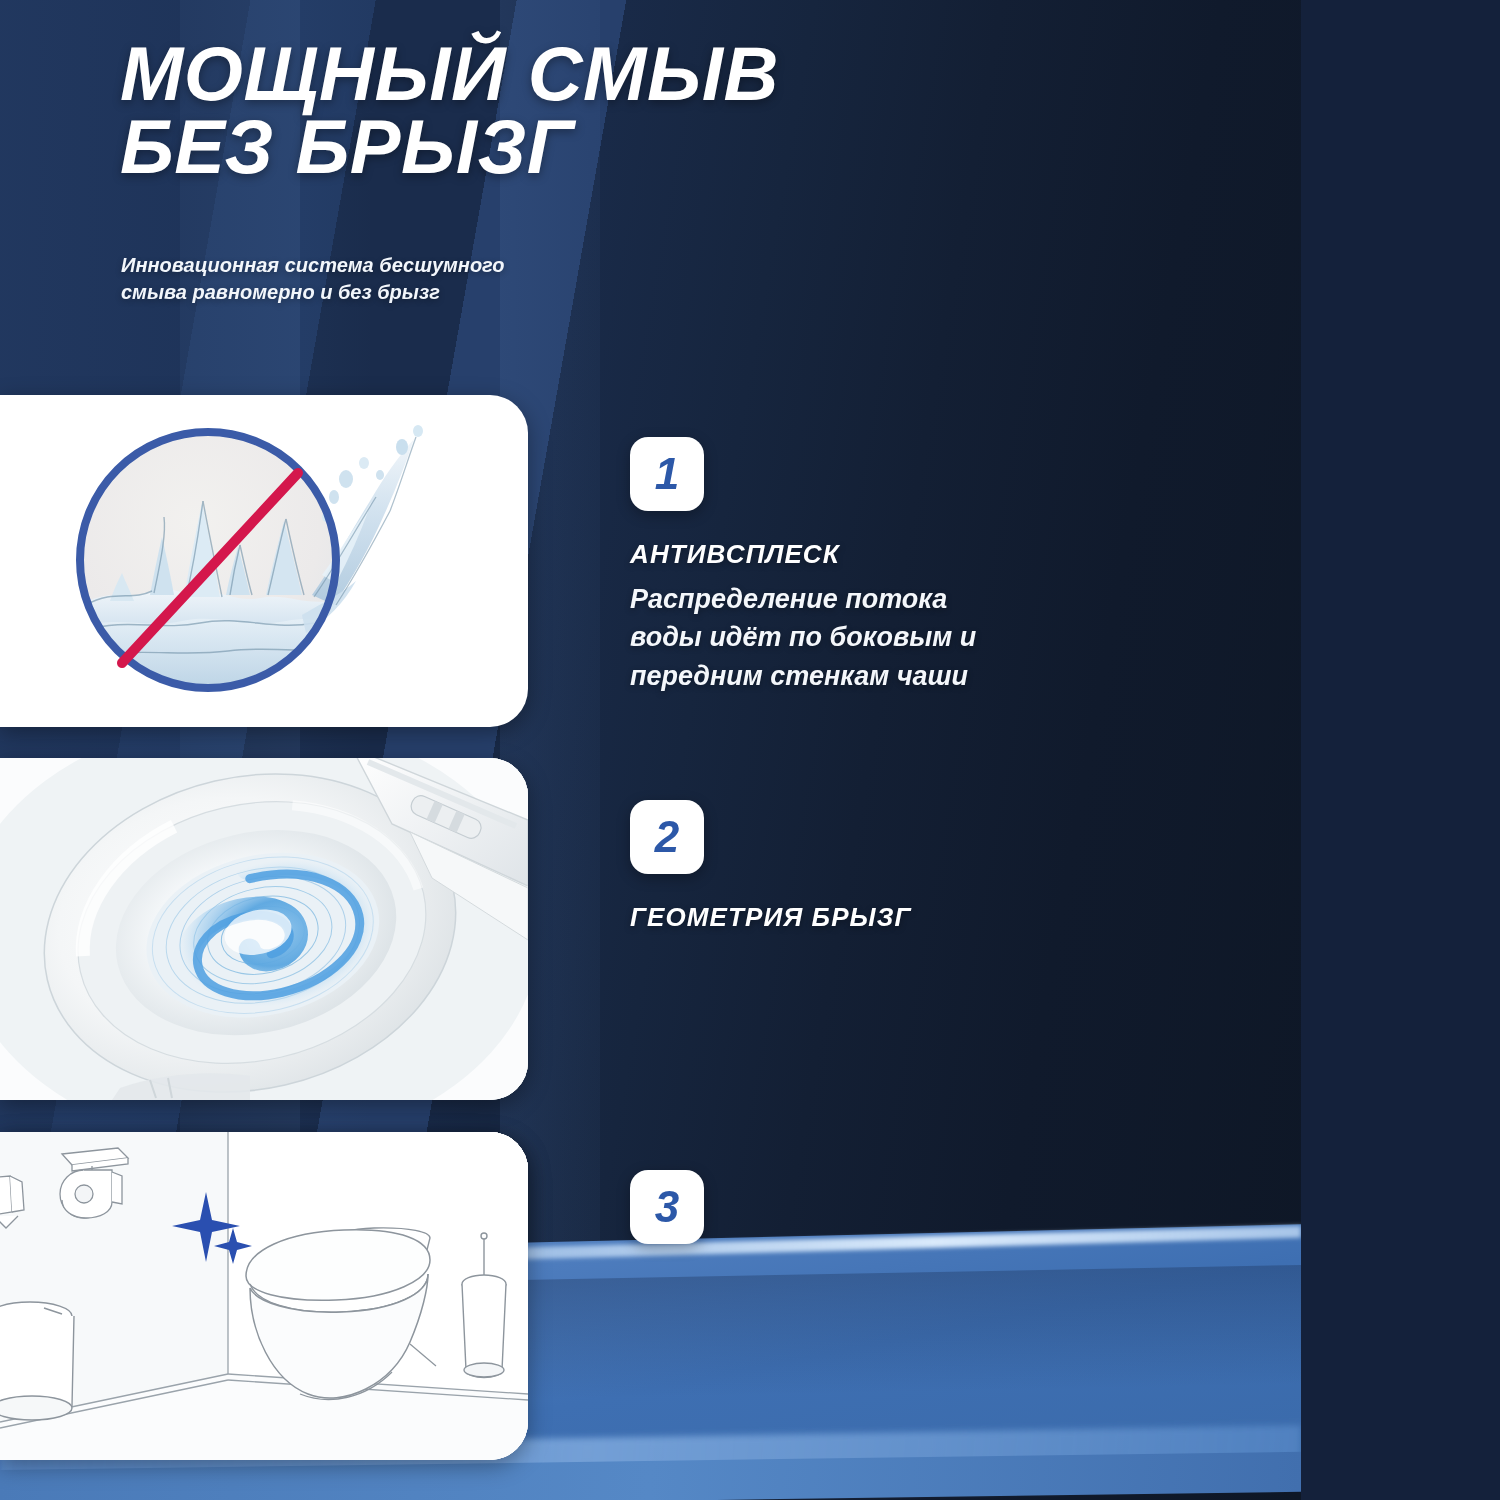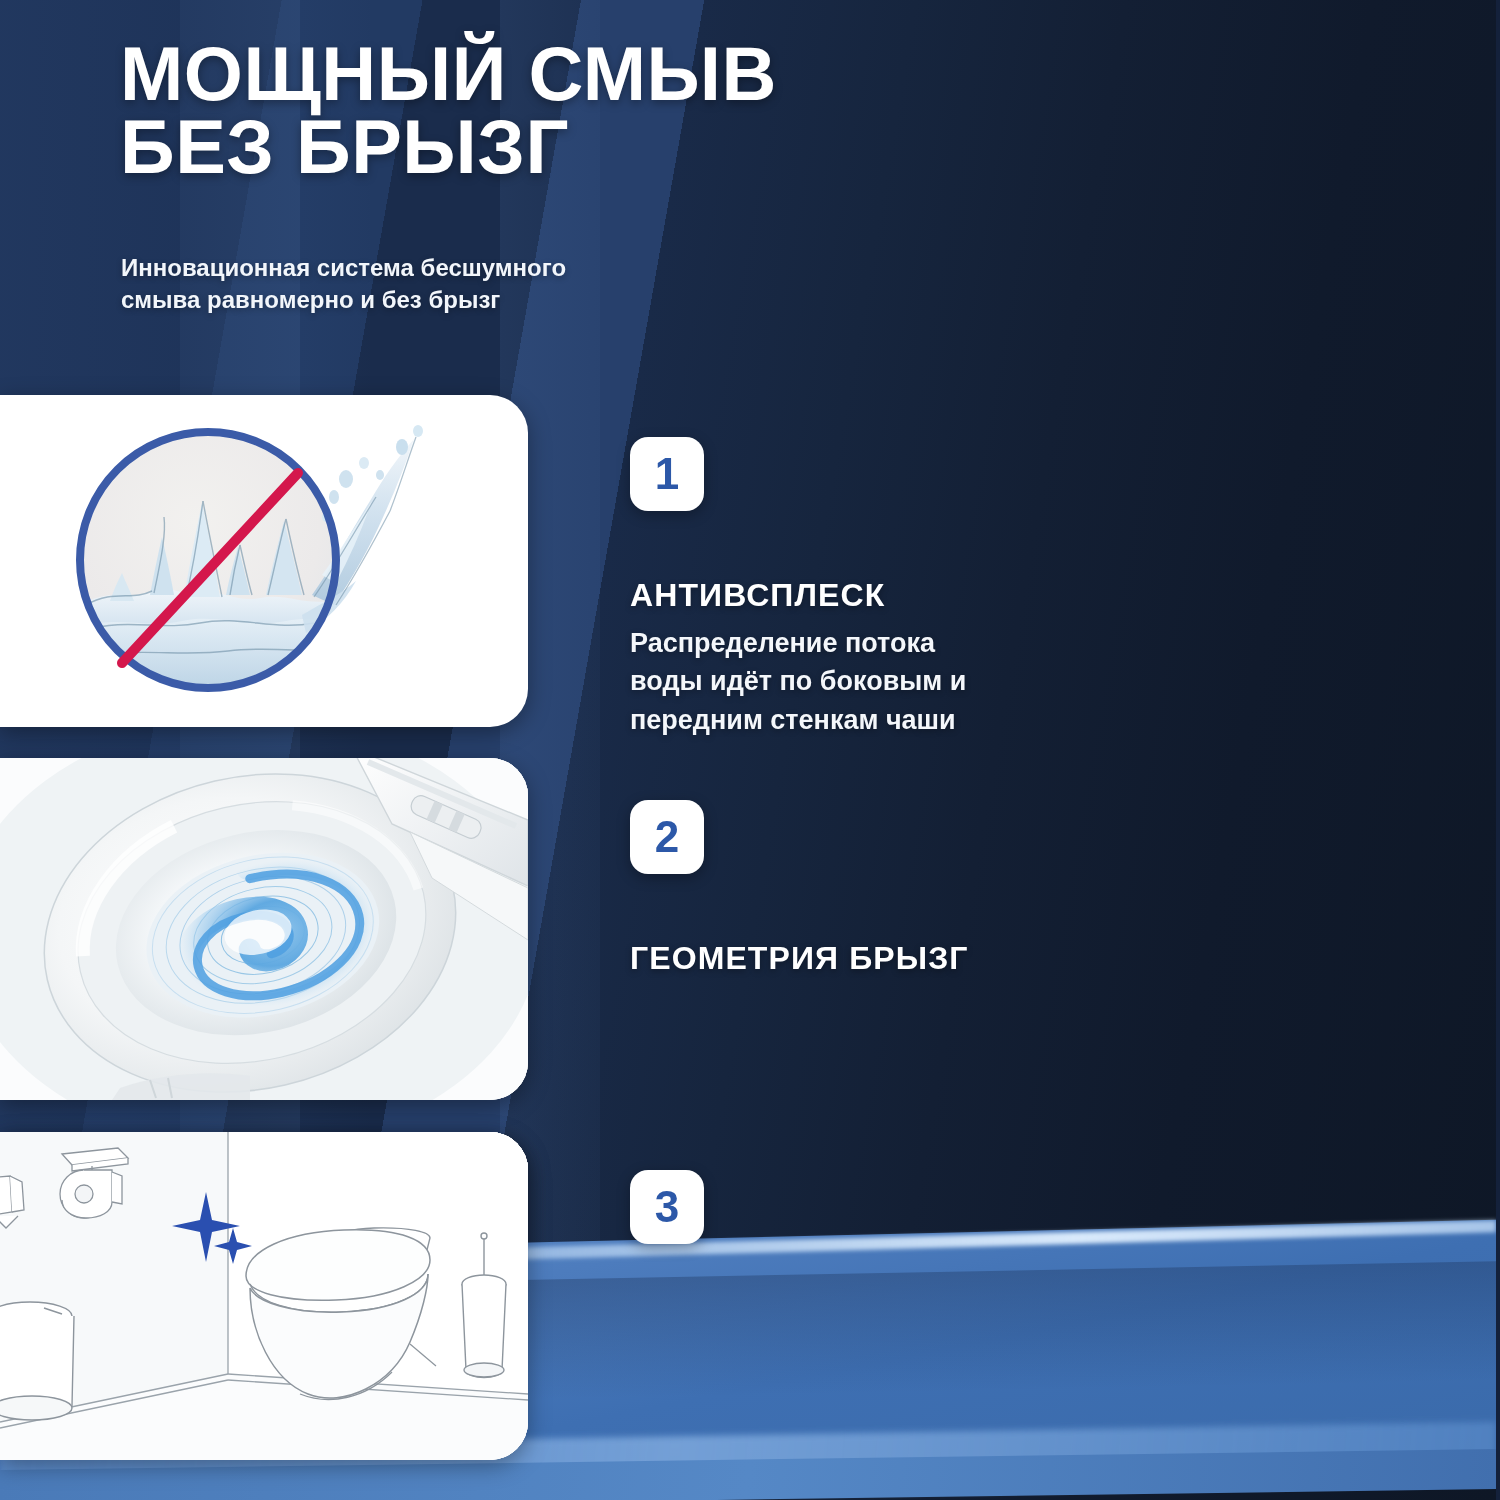--- a/index.html
+++ b/index.html
@@ -6,24 +6,25 @@
 
   html,body{
     width:1500px; height:1500px;
     overflow:hidden;
     background:#14213b;
     font-family:"Liberation Sans", sans-serif;
   }
 
   #stage{
     position:relative;
-    width:1496px; height:1500px;
+    width:1301px; height:1500px;
     overflow:hidden;
     background:
       linear-gradient(100deg, #1d3257 0%, #1d3257 16%, #223a63 16%, #223a63 24%, #1a2c4c 24%, #1a2c4c 33%, #27406c 33%, #27406c 40%, #192a48 40%, #16253e 52%, #131f34 64%, #101a2c 78%, #0e1726 100%);
+    font-style: italic;
   }
 
   
   .band{ position:absolute; top:0; bottom:0; pointer-events:none; }
   .band.b1{ left:180px;  width:120px; background:linear-gradient(90deg, rgba(90,130,190,.10), rgba(90,130,190,.16)); }
   .band.b2{ left:300px;  width:70px;  background:linear-gradient(90deg, rgba(60,95,150,.08), rgba(40,70,115,.02)); }
   .band.b3{ left:500px;  width:100px; background:linear-gradient(90deg, rgba(85,125,185,.14), rgba(85,125,185,.06)); }
   .band.b4{ left:0px;    width:180px; background:linear-gradient(90deg, rgba(70,105,165,.10), rgba(70,105,165,.04)); }
 
   
@@ -69,21 +70,21 @@
     font-size:76px; font-weight:bold;
     line-height:0.96;
     letter-spacing:0.5px;
     text-shadow:0 3px 10px rgba(0,0,0,.35);
     white-space:pre-line;
   }
   .subhead{
     position:absolute; left:121px; top:252px;
     width:760px;
     color:#f2f6fb;
-    font-size:24px; font-weight:bold;
+    font-size:20px; font-weight:bold;
     line-height:1.33;
     white-space:pre-line;
     text-shadow:0 2px 6px rgba(0,0,0,.30);
   }
 
   
   .card{
     position:absolute; left:0;
     width:528px;
     background:#ffffff;
@@ -124,23 +125,23 @@
     border-radius:18px;
     display:flex; align-items:center; justify-content:center;
     color:#2c58a8;
     font-size:44px; font-weight:bold;
     box-shadow:0 4px 14px rgba(0,0,0,.30);
     line-height:1;
     text-shadow:0 1px 0 rgba(255,255,255,.4);
   }
 
   .feat-title{
-    margin-top:66px;
+    margin-top:28px;
     color:#ffffff;
-    font-size:32px; font-weight:bold;
+    font-size:26px; font-weight:bold;
     letter-spacing:1.1px;
     text-shadow:0 2px 6px rgba(0,0,0,.35);
   }
   .feat-body{
     margin-top:10px;
     color:#f4f7fb;
     font-size:27px; font-weight:bold;
     line-height:1.42;
     white-space:pre-line;
     text-shadow:0 2px 6px rgba(0,0,0,.32);

